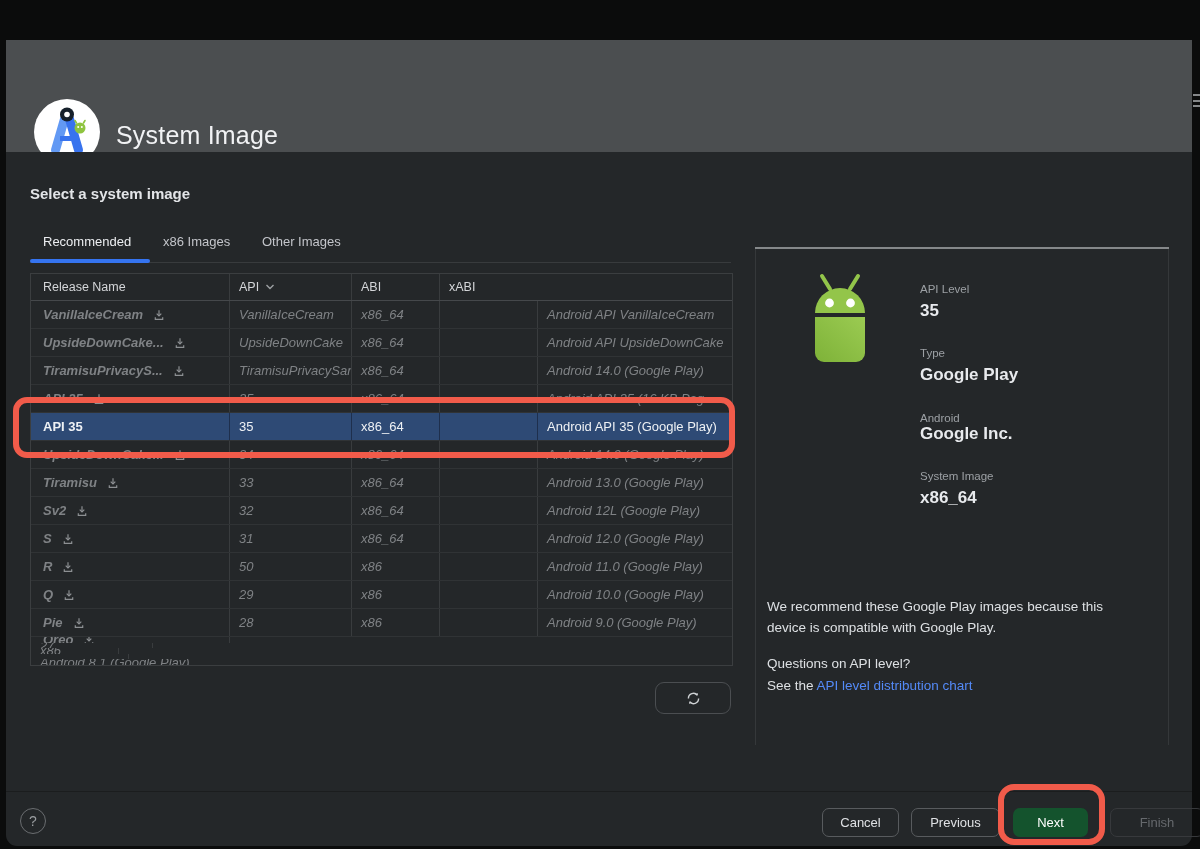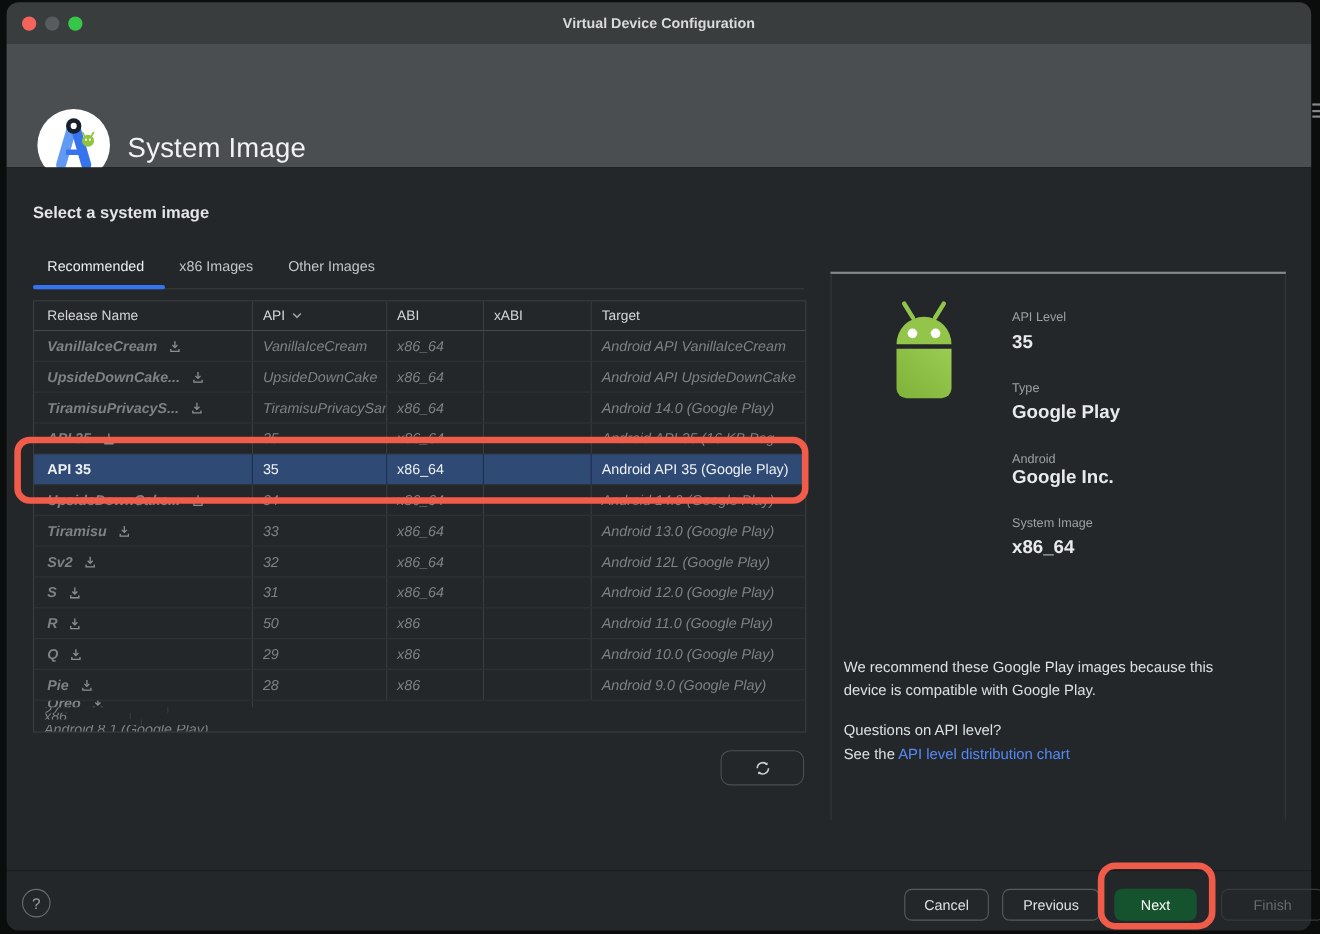--- a/index.html
+++ b/index.html
@@ -86,26 +86,20 @@
 
   .bg-artifact { position:absolute; left:1193px; top:94px; width:7px; height:13px;
     display:flex; flex-direction:column; justify-content:space-between; }
   .bg-artifact span { display:block; height:2px; background:#85888a; }
 </style>
 </head>
 <body>
 
 <div id="screen">
 
-  <div class="titlebar">
-    <span class="traffic t-close"></span>
-    <span class="traffic t-min"></span>
-    <span class="traffic t-zoom"></span>
-    <div class="win-title">Virtual Device Configuration</div>
-  </div>
 
   <div class="header-band">
     <svg class="logo" viewBox="0 0 72 72">
       <circle cx="36" cy="36" r="33" fill="#ffffff"></circle>
       <path d="M33.5 23 L24.5 54" stroke="#6299f4" stroke-width="9" stroke-linecap="round" fill="none"></path>
       <path d="M38.5 23 L47.5 54" stroke="#3873ee" stroke-width="9" stroke-linecap="round" fill="none"></path>
       <path d="M29 42.5 h14" stroke="#3873ee" stroke-width="5" fill="none"></path>
       <circle cx="49" cy="32" r="5.5" fill="#8fc43f"></circle>
       <path d="M45.5 27 l-1.5 -2.5 M52.5 27 l1.5 -2.5" stroke="#8fc43f" stroke-width="1.6" stroke-linecap="round"></path>
       <circle cx="47.2" cy="31" r="1" fill="#ffffff"></circle>
@@ -130,21 +124,20 @@
     <div class="trow thead-row">
       <div class="cell c-release">Release Name</div>
       <div class="cell c-api">
         <span>API</span>
         <svg width="10" height="8" viewBox="0 0 10 8">
           <path d="M1.5 2 L5 5.5 L8.5 2" stroke="#9da0a3" stroke-width="1.4" fill="none"></path>
         </svg>
       </div>
       <div class="cell c-abi">ABI</div>
       <div class="cell c-xabi">xABI</div>
-      <div class="cell c-target">Target</div>
     </div>
     <div id="table-body">
         <div class="trow dimmed">
       <div class="cell c-release">
         <span class="txt">VanillaIceCream</span>
         <span class="dl-icon">
           <svg width="12" height="12" viewBox="0 0 12 12">
             <path d="M6 1.2 v5.6" stroke="#8d9093" stroke-width="1.2" fill="none"></path>
             <path d="M3.7 4.7 L6 7 L8.3 4.7" stroke="#8d9093" stroke-width="1.2" fill="none"></path>
             <path d="M2.3 8.2 v2.2 h7.4 V8.2" stroke="#8d9093" stroke-width="1.2" fill="none"></path>

